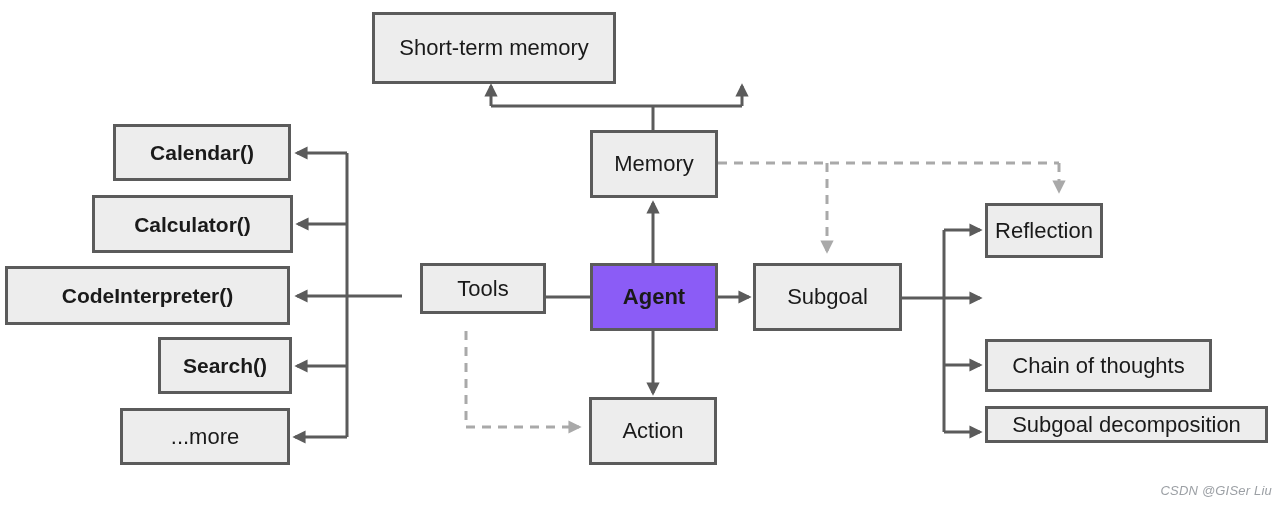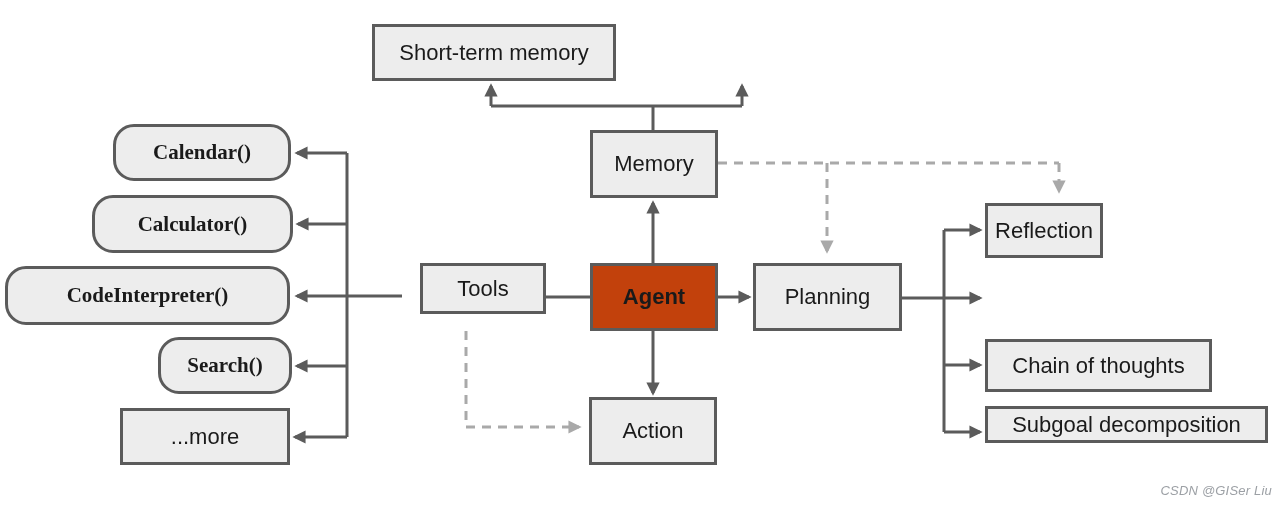--- a/index.html
+++ b/index.html
@@ -10,24 +10,24 @@
   #edge-layer{position:absolute;left:0;top:0;width:1280px;height:507px;}
   .edge-solid{stroke:#5b5b5b;stroke-width:3;fill:none;}
   .edge-dashed{stroke:#a9a9a9;stroke-width:3;fill:none;stroke-dasharray:9 7;}
   .node{
     position:absolute;box-sizing:border-box;
     background:#ededed;border:3px solid #5b5b5b;
     display:flex;align-items:center;justify-content:center;
     font-size:22px;color:#1a1a1a;white-space:nowrap;line-height:1;
   }
   .node.mono{
-    font-family:Liberation Serif, serif;
-    font-weight:700;font-size:21px;border-radius:21px;
+    font-family:Liberation Sans, sans-serif;
+    font-weight:700;font-size:21px;
   }
-  .node.accent{background:#c2410c;font-weight:700;}
+  .node.accent{background:#8b5cf6;font-weight:700;}
   #watermark{
     position:absolute;right:8px;bottom:9px;
     font-size:13px;color:#9ca0a5;letter-spacing:.2px;font-style:italic;
   }
 </style>
 </head>
 <body>
 
 <div id="canvas">
 
@@ -64,30 +64,30 @@
     </g>
 
     <g>
       <path class="edge-dashed" d="M718 163 H1059"></path>
       <path class="edge-dashed" d="M827 163 V251" marker-end="url(#arrow-light)"></path>
       <path class="edge-dashed" d="M1059 163 V191" marker-end="url(#arrow-light)"></path>
       <path class="edge-dashed" d="M466 331 V427 H579" marker-end="url(#arrow-light)"></path>
     </g>
   </svg>
 
-  <div class="node" style="left:372px;top:24px;width:244px;height:57px">Short-term memory</div>
+  <div class="node" style="left:372px;top:12px;width:244px;height:72px">Short-term memory</div>
 
 
   <div class="node" style="left:590px;top:130px;width:128px;height:68px">Memory</div>
 
   <div class="node accent" style="left:590px;top:263px;width:128px;height:68px">Agent</div>
 
   <div class="node" style="left:420px;top:263px;width:126px;height:51px">Tools</div>
 
-  <div class="node" style="left:753px;top:263px;width:149px;height:68px">Planning</div>
+  <div class="node" style="left:753px;top:263px;width:149px;height:68px">Subgoal</div>
 
   <div class="node" style="left:589px;top:397px;width:128px;height:68px">Action</div>
 
   <div class="node mono" style="left:113px;top:124px;width:178px;height:57px">Calendar()</div>
 
   <div class="node mono" style="left:92px;top:195px;width:201px;height:58px">Calculator()</div>
 
   <div class="node mono" style="left:5px;top:266px;width:285px;height:59px">CodeInterpreter()</div>
 
   <div class="node mono" style="left:158px;top:337px;width:134px;height:57px">Search()</div>

